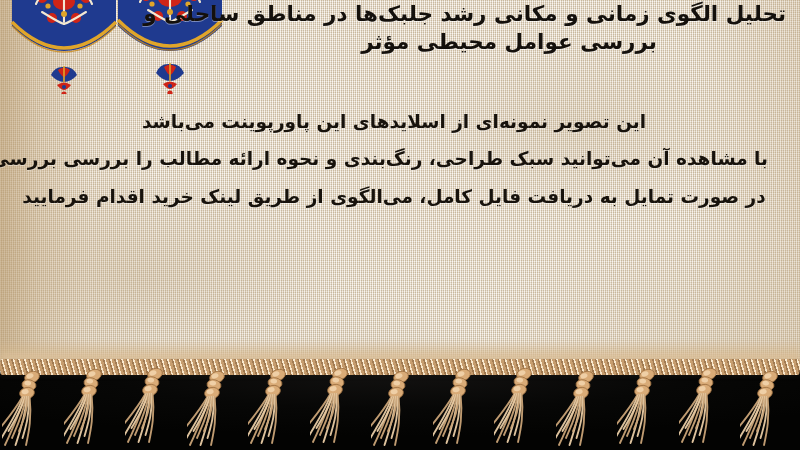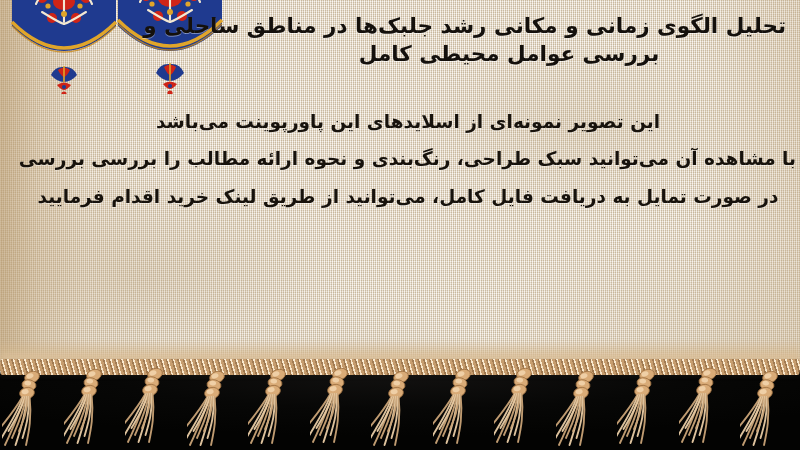--- a/index.html
+++ b/index.html
@@ -50,32 +50,32 @@
   }
 
   
   .motifs{position:absolute;top:-34px;left:6px;width:230px;height:130px;}
   .motif{position:absolute;top:0;width:112px;height:128px;}
   .motif.m1{left:2px;}
   .motif.m2{left:108px;}
 
   
   .title{
-    position:absolute;top:12px;right:14px;left:232px;
+    position:absolute;top:0;right:14px;left:232px;
     text-align:center;color:#14100c;
     font-size:21.5px;font-weight:bold;line-height:1.34;
     letter-spacing:0px;
     text-shadow:0 1px 0 rgba(255,255,255,.38);
   }
   .title .t-line{display:block;white-space:nowrap;}
   .title .t-line.l2{margin-top:-1px;}
 
   
   .body-text{
-    position:absolute;top:110px;right:4px;left:20px;
+    position:absolute;top:110px;right:32px;left:20px;
     text-align:center;color:#17120c;
     font-size:18.5px;line-height:1.32;font-weight:600;
     text-shadow:0 1px 0 rgba(255,255,255,.35);
   }
   .body-text .b-line{display:block;white-space:nowrap;margin-bottom:13px;}
   .body-text .b-line.b1{letter-spacing:.1px;}
 
   
   .black-field{
     position:absolute;left:0;right:0;bottom:0;height:82px;
@@ -245,27 +245,27 @@
           <path d="M-7 8 Q0 3 7 8 Q3 13 0 13 Q-3 13 -7 8 Z" fill="#cf2417"></path>
           <circle cx="0" cy="10" r="2.1" fill="#1f3a8f"></circle>
           <circle cx="0" cy="17" r="2.6" fill="#cf2417"></circle>
         </g>
       </svg>
     </div>
   </div>
 
   <div class="title">
     <span class="t-line l1">تحلیل الگوی زمانی و مکانی رشد جلبک‌ها در مناطق ساحلی و</span>
-    <span class="t-line l2">بررسی عوامل محیطی کامل</span>
+    <span class="t-line l2">بررسی عوامل محیطی مؤثر</span>
   </div>
 
   <div class="body-text">
     <span class="b-line b1">این تصویر نمونه‌ای از اسلایدهای این پاورپوینت می‌باشد</span>
     <span class="b-line b2">با مشاهده آن می‌توانید سبک طراحی، رنگ‌بندی و نحوه ارائه مطالب را بررسی بررسی</span>
-    <span class="b-line b3">در صورت تمایل به دریافت فایل کامل، می‌توانید از طریق لینک خرید اقدام فرمایید</span>
+    <span class="b-line b3">در صورت تمایل به دریافت فایل کامل، می‌الگوی از طریق لینک خرید اقدام فرمایید</span>
   </div>
 
   <div class="black-field"></div>
   <div class="cord-blend"></div>
   <div class="cord"></div>
 
   <div class="fringe">
 
   <div class="tassel" style="left: 2px; bottom: -1.5px;"><svg viewBox="0 0 58 84" width="58" height="84">
           <ellipse cx="30" cy="9" rx="7.5" ry="5.5" transform="rotate(-18 30 9)" fill="#d9ab77" stroke="#9e7042" stroke-width="0.8"></ellipse>

